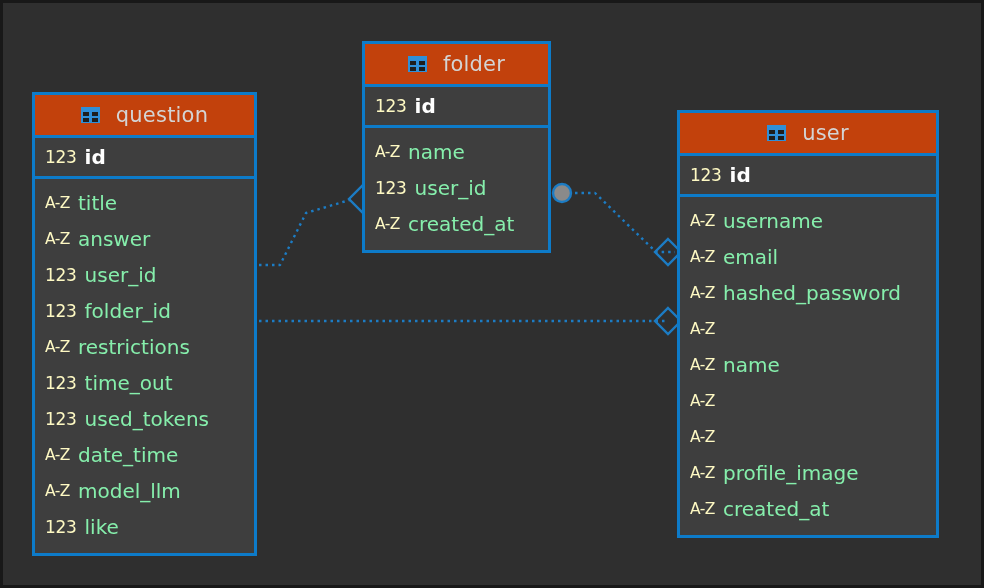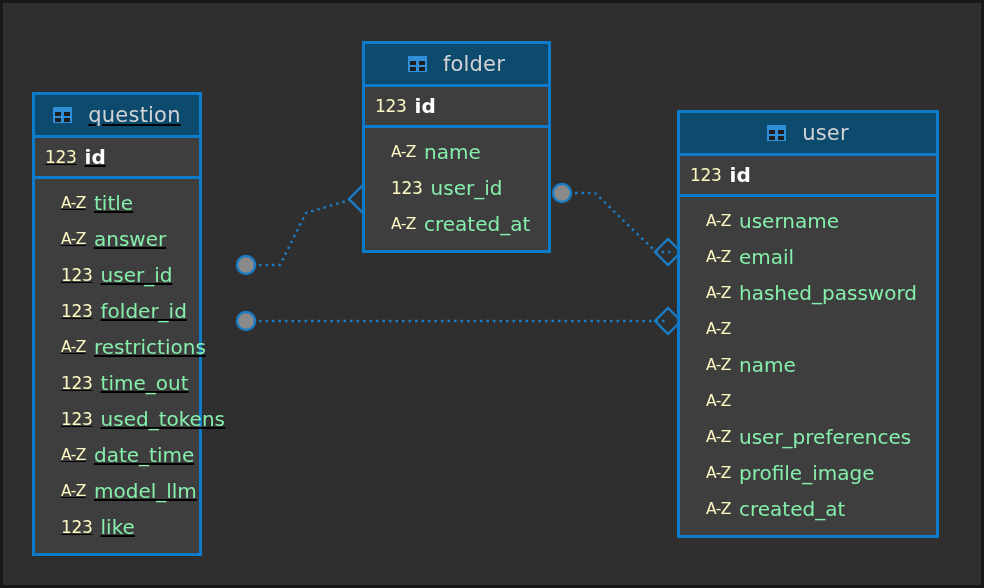--- a/index.html
+++ b/index.html
@@ -32,21 +32,21 @@
 
   
   .entity {
     position: absolute;
     border: 3px solid #0d7bc9;
     background: #3e3e3e;
     z-index: 2;
   }
 
   .entity-header {
-    background: #0c4a6e;
+    background: #c2410c;
     border-bottom: 3px solid #0d7bc9;
     display: flex;
     align-items: center;
     justify-content: center;
     gap: 16px;
     height: 43px;
   }
 
   .entity-title {
     color: #d4d4d4;
@@ -79,42 +79,42 @@
     padding: 0 10px;
     height: 41px;
   }
 
   .fields { padding: 6px 0 8px 0; }
 
   .field {
     display: flex;
     align-items: center;
     gap: 8px;
-    padding: 0 26px;
+    padding: 0 10px;
     height: 36px;
   }
 
   .type-tag {
     color: #fef9c3;
     font-size: 16px;
     flex: none;
     white-space: nowrap;
   }
   .type-tag.num { font-size: 17px; letter-spacing: -0.3px; }
   .type-tag.str { font-size: 15.5px; letter-spacing: -0.5px; }
 
   .field-name {
     color: #86efac;
     font-size: 20px;
     white-space: nowrap;
   }
   .pk-row .field-name { font-weight: bold; color: #ffffff; }
 
   
-  #ent-question { left: 29px;  top: 89px;  width: 170px; text-decoration: underline; }
+  #ent-question { left: 29px;  top: 89px;  width: 225px; }
   #ent-folder   { left: 359px; top: 38px;  width: 189px; }
   #ent-user     { left: 674px; top: 107px; width: 262px; }
 </style>
 </head>
 <body>
 
 <div id="canvas">
 
   <svg id="connectors" viewBox="0 0 984 588" width="984" height="588">
 
@@ -242,21 +242,20 @@
       </div>
       <div class="field">
         <span class="type-tag str">A-Z</span>
         <span class="field-name">name</span>
       </div>
       <div class="field">
         <span class="type-tag str">A-Z</span>
       </div>
       <div class="field">
         <span class="type-tag str">A-Z</span>
-        <span class="field-name">user_preferences</span>
       </div>
       <div class="field">
         <span class="type-tag str">A-Z</span>
         <span class="field-name">profile_image</span>
       </div>
       <div class="field">
         <span class="type-tag str">A-Z</span>
         <span class="field-name">created_at</span>
       </div>
     </div>

